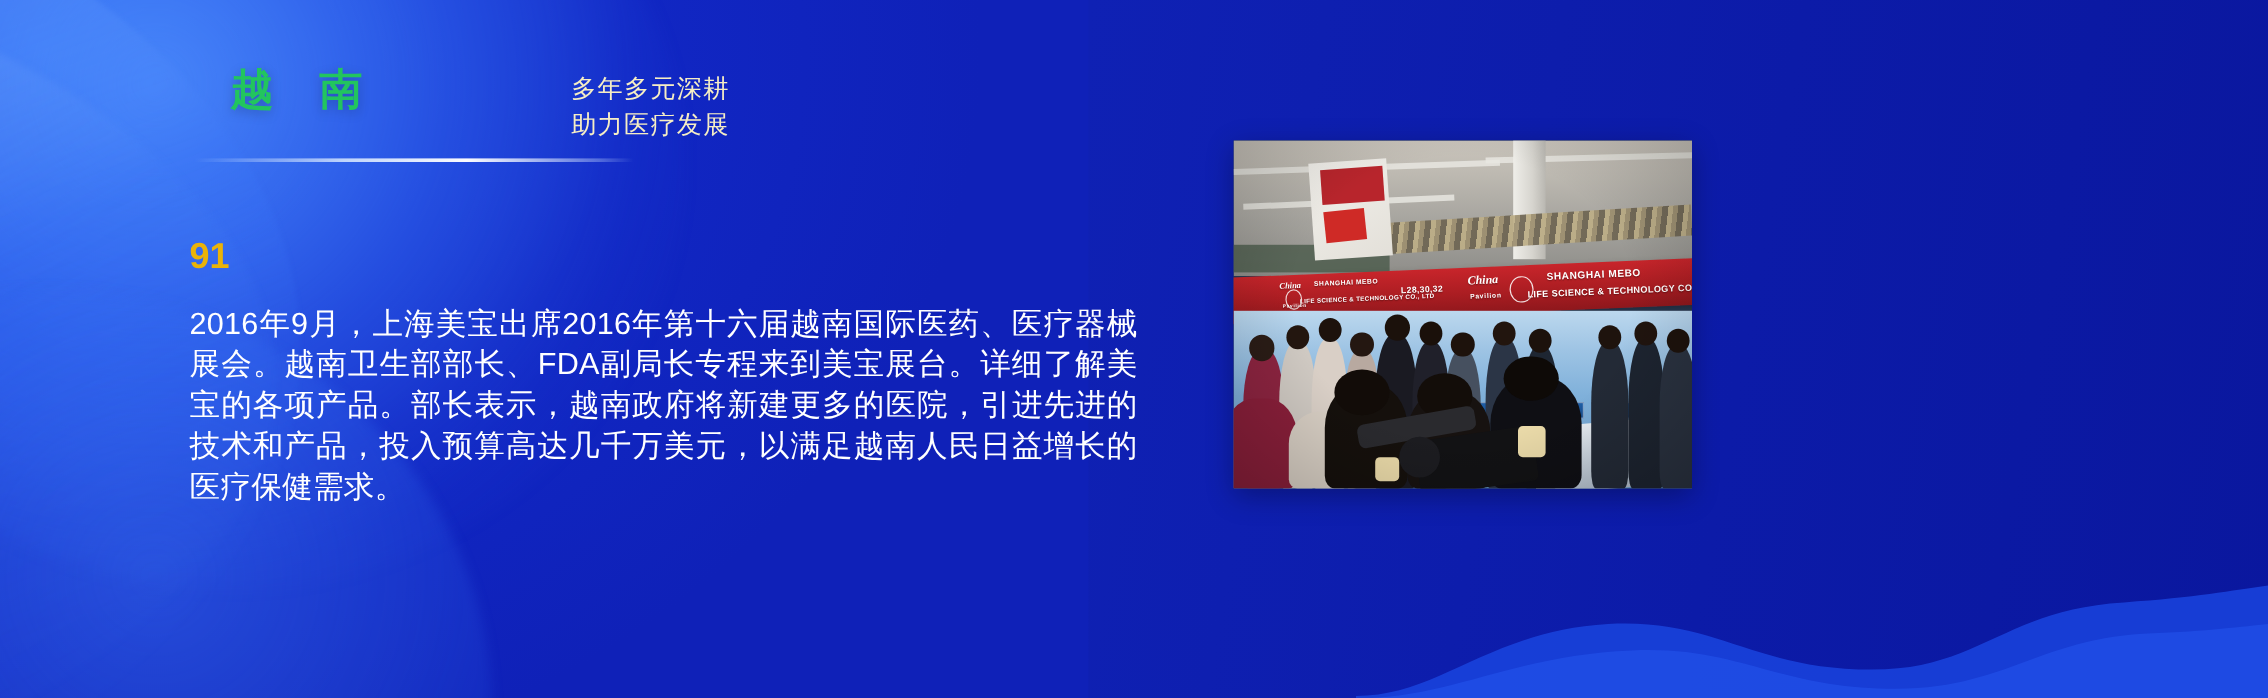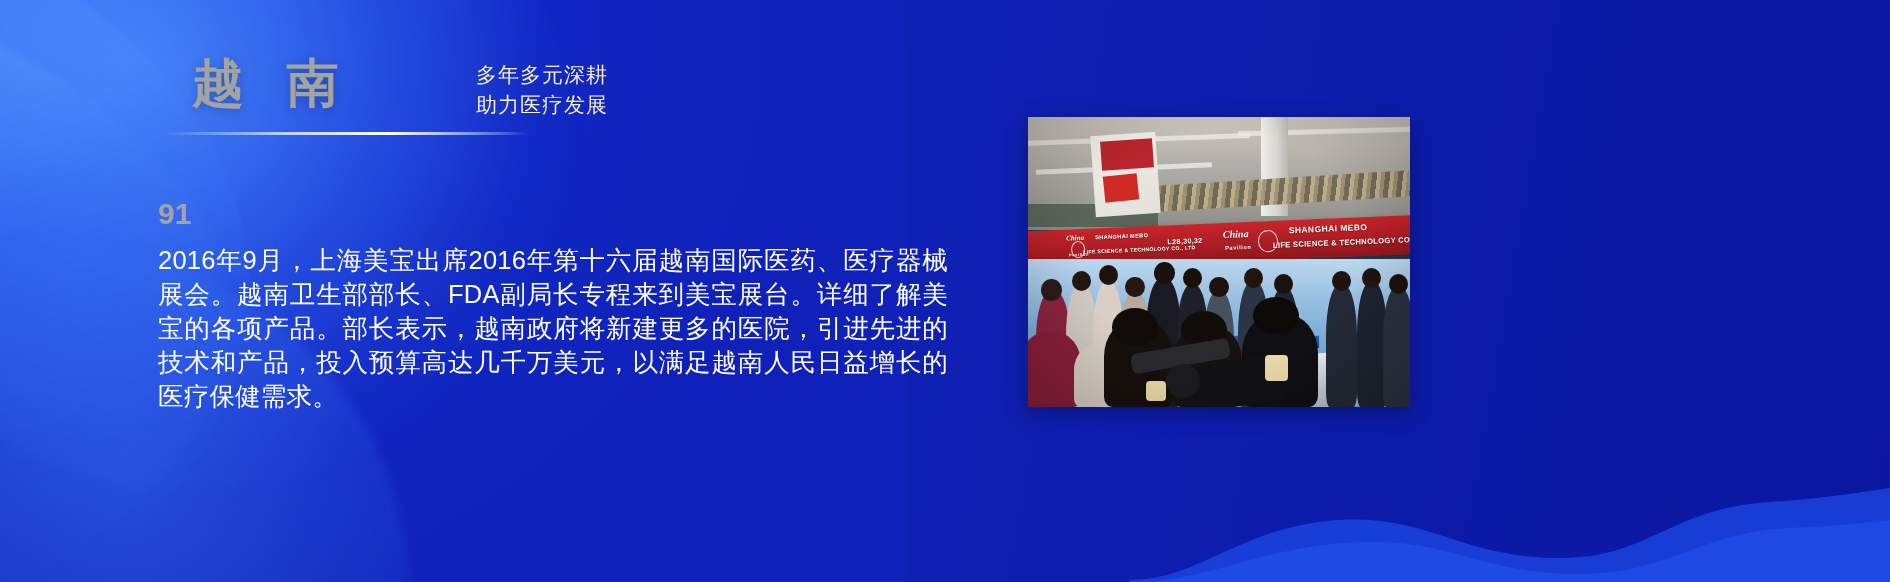--- a/index.html
+++ b/index.html
@@ -83,24 +83,24 @@
   }
 
   
   .title-block {
     position: absolute;
     left: 192px;
     top: 56px;
     width: 330px;
   }
   .main-title {
-    font-size: 52px;
+    font-size: 36px;
     font-weight: bold;
     letter-spacing: 14px;
-    color: #a3a3a3;
+    color: #22c55e;
     line-height: 1.05;
     text-shadow: 0 2px 10px rgba(0,0,0,0.22);
     white-space: nowrap;
   }
   .title-rule {
     position: absolute;
     left: -30px;
     top: 76px;
     width: 366px;
     height: 3px;
@@ -120,26 +120,26 @@
   
   .body-block {
     position: absolute;
     left: 158px;
     top: 196px;
     width: 790px;
   }
   .item-number {
     font-size: 30px;
     font-weight: bold;
-    color: #a3a3a3;
+    color: #eab308;
     line-height: 1.2;
     letter-spacing: 0px;
   }
   .body-text {
-    margin-top: 12px;
+    margin-top: 22px;
     font-size: 25.5px;
     line-height: 1.33;
     color: #ffffff;
     letter-spacing: 0.2px;
     text-align: justify;
     text-justify: inter-character;
   }
 
   
   .photo-frame {

